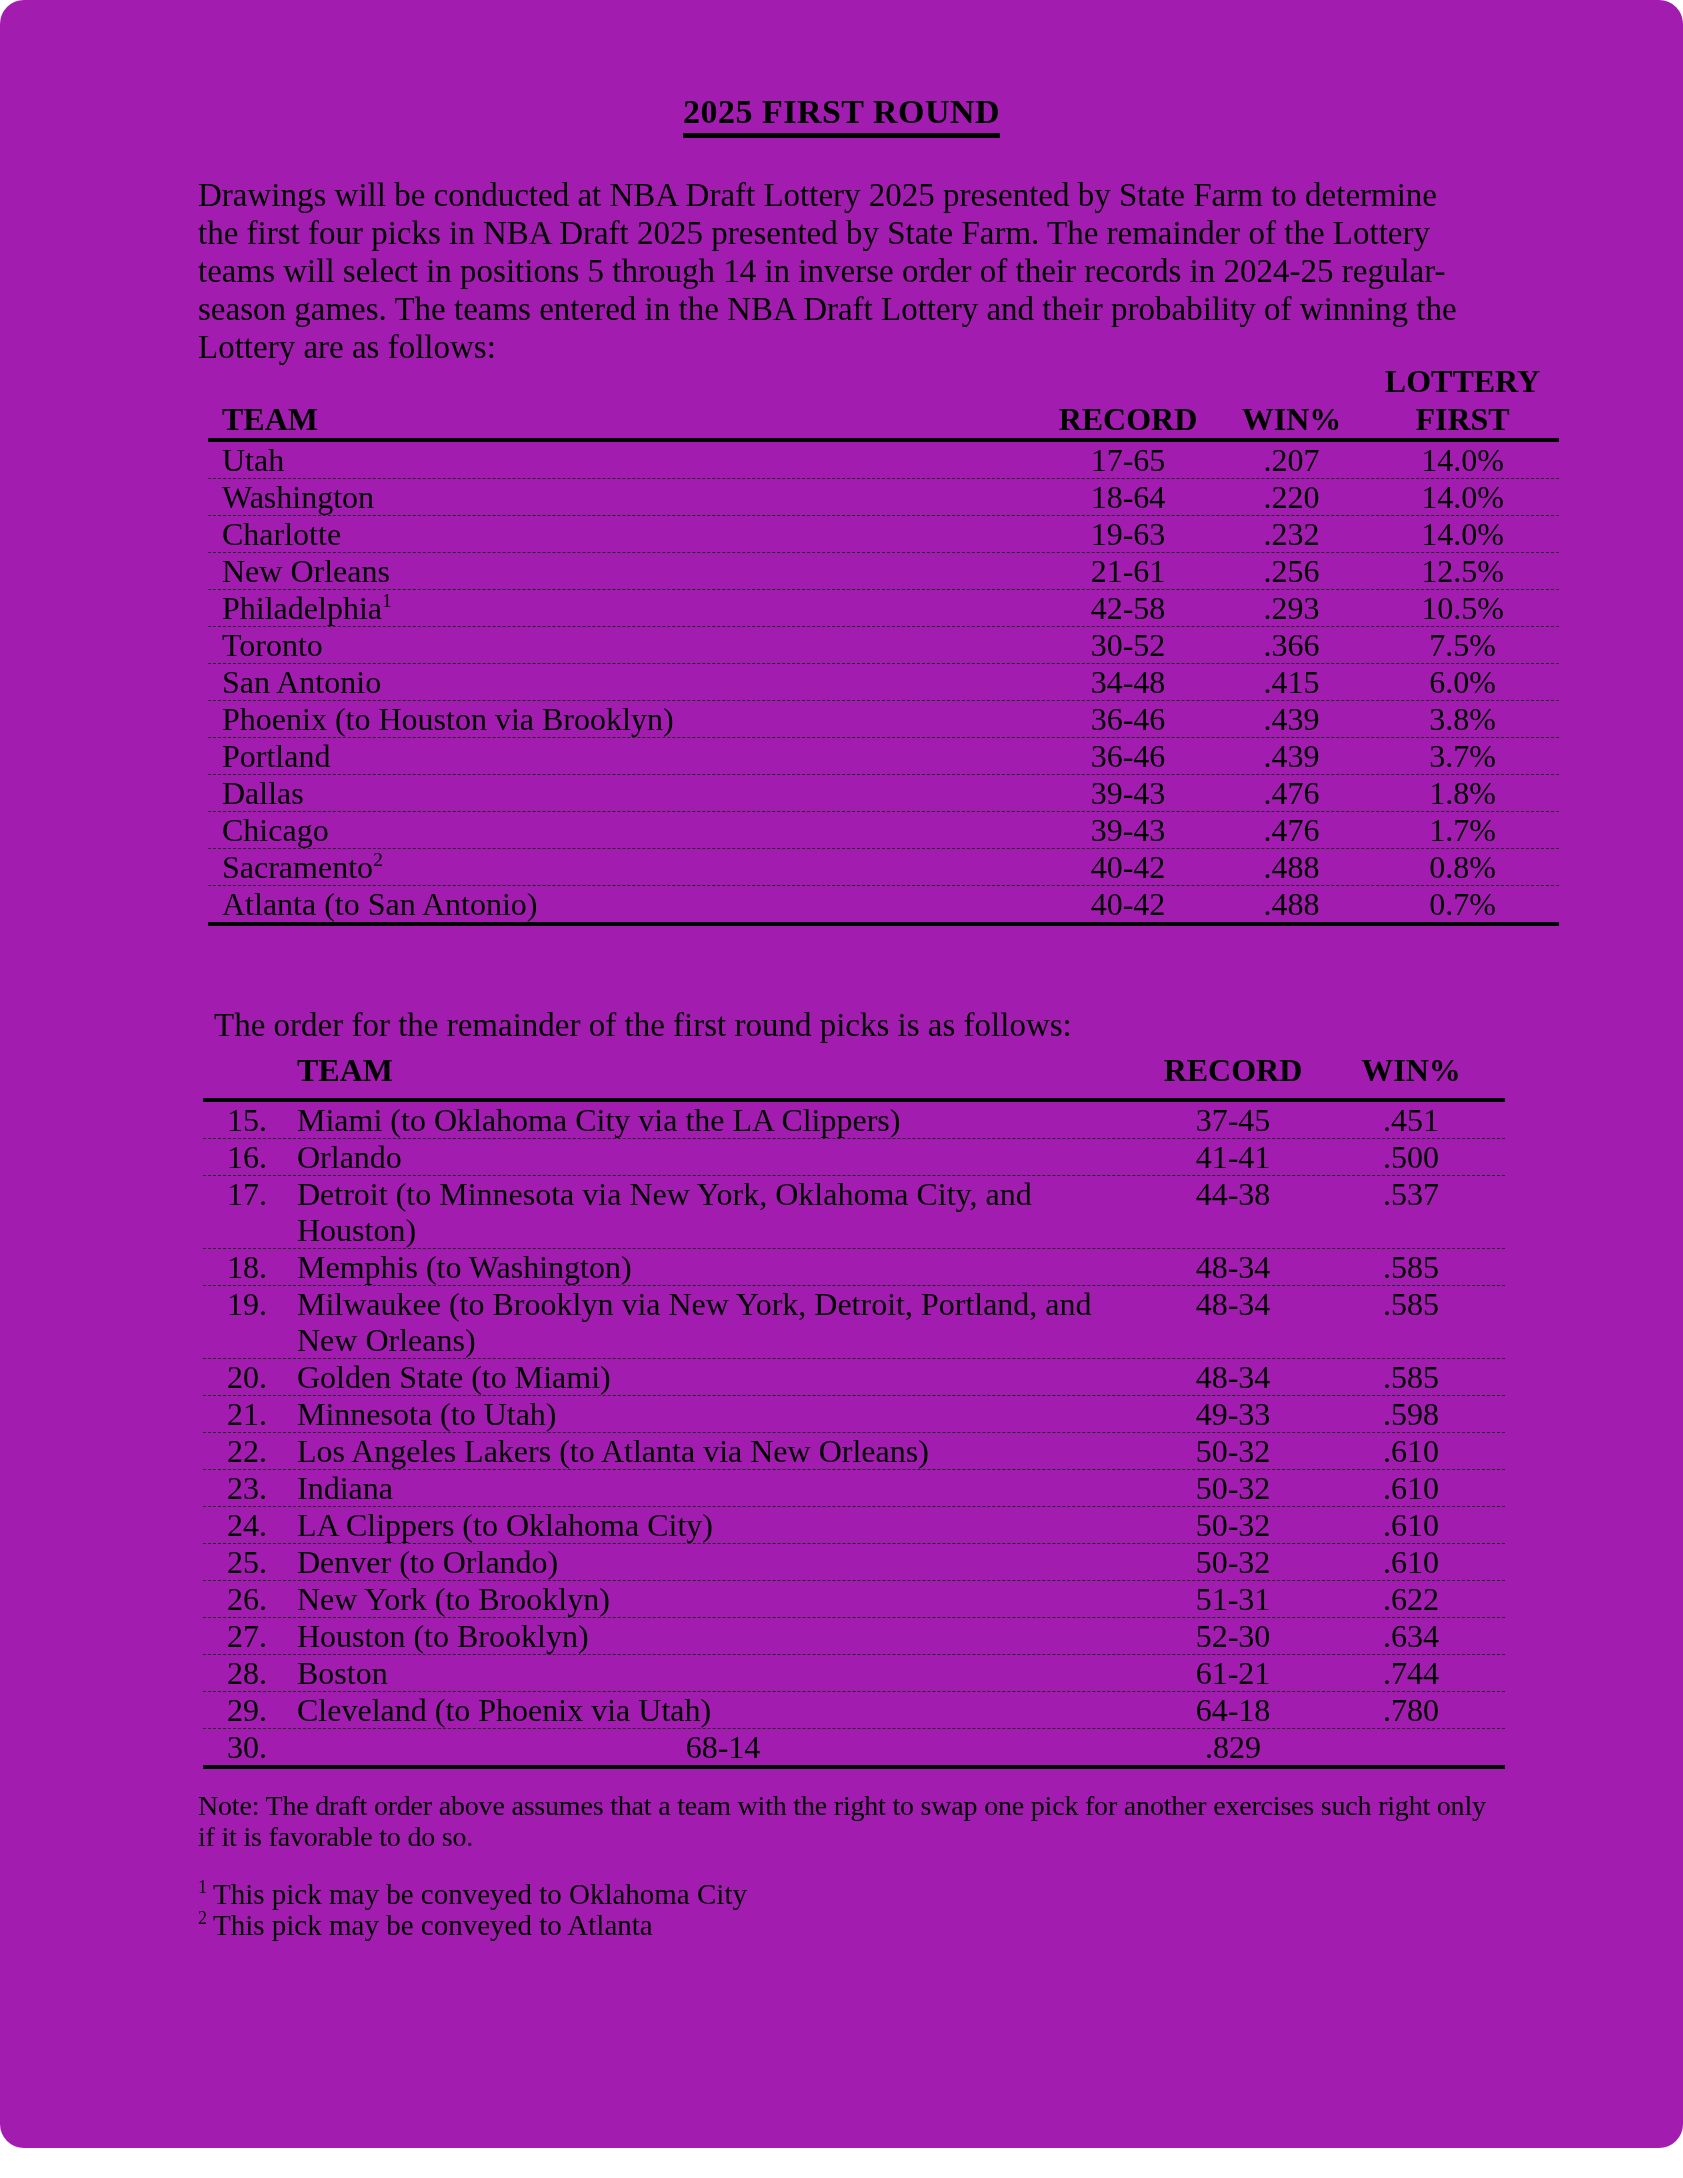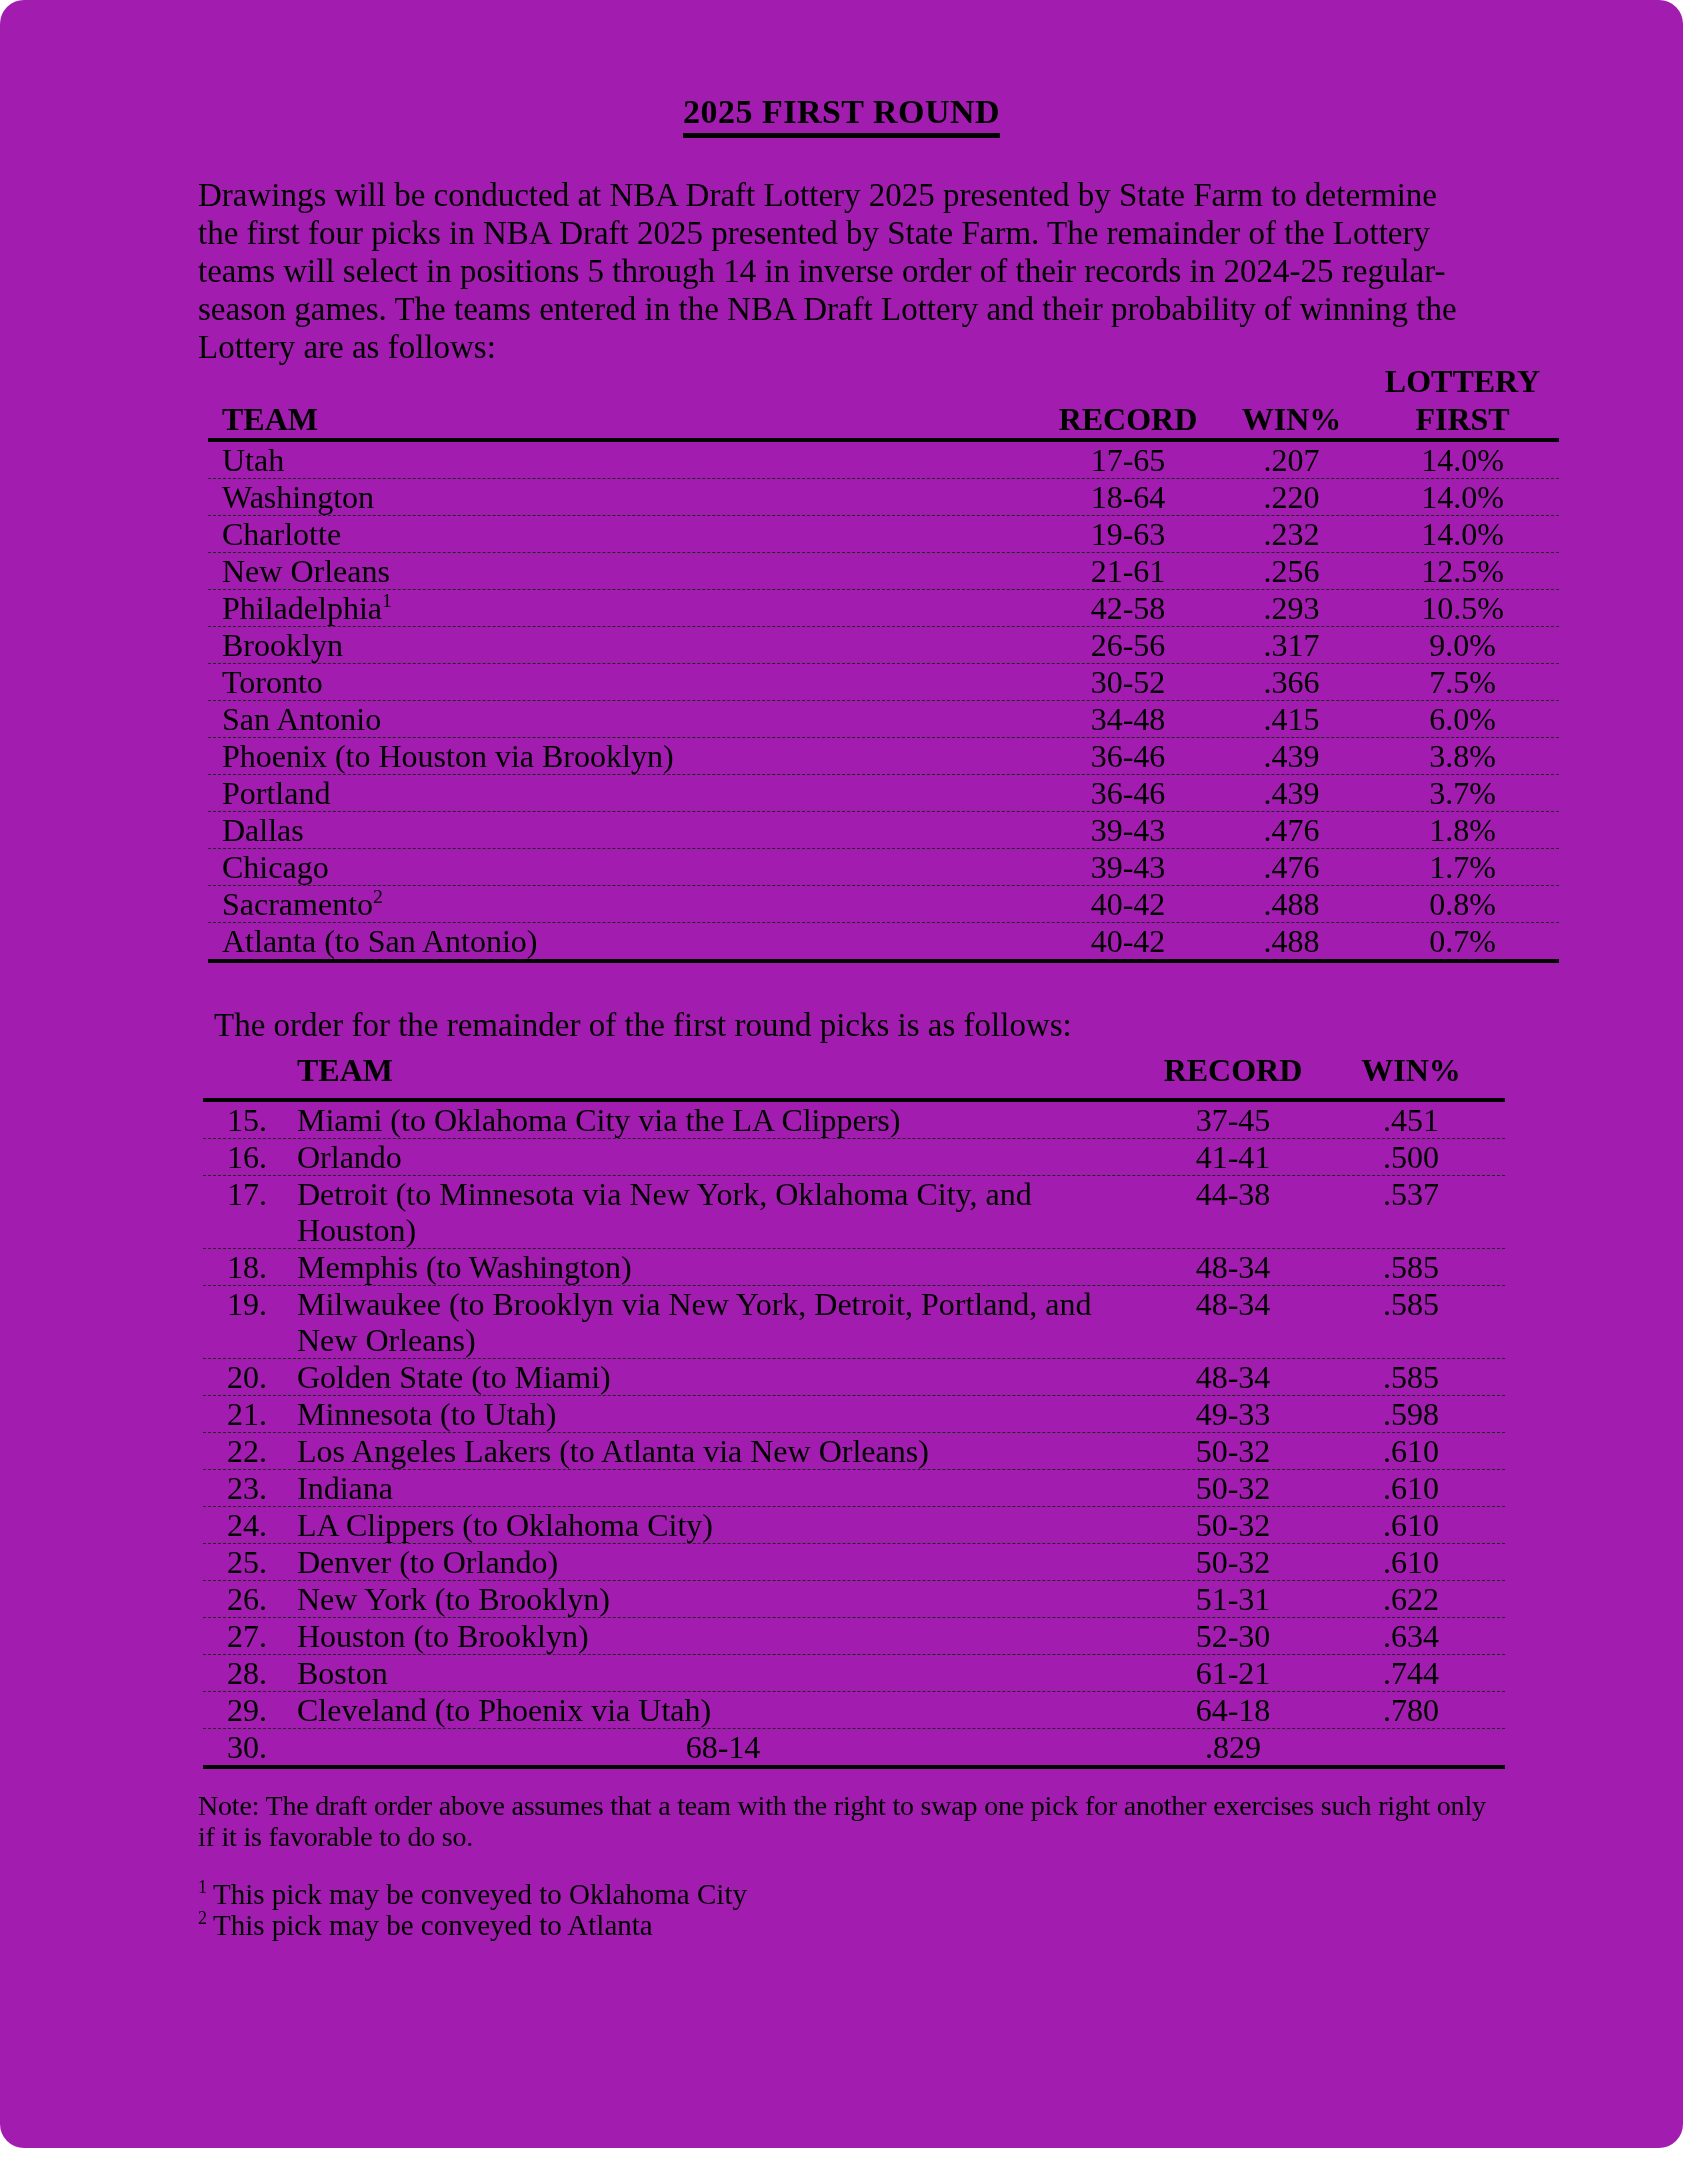--- a/index.html
+++ b/index.html
@@ -138,26 +138,20 @@
           <div class="num-c">.256</div>
           <div class="num-c">12.5%</div>
         </div>
         <div class="t1-row">
           <div class="team-c">Philadelphia<sup>1</sup></div>
           <div class="num-c">42-58</div>
           <div class="num-c">.293</div>
           <div class="num-c">10.5%</div>
         </div>
         <div class="t1-row">
-          <div class="team-c">Brooklyn</div>
-          <div class="num-c">26-56</div>
-          <div class="num-c">.317</div>
-          <div class="num-c">9.0%</div>
-        </div>
-        <div class="t1-row">
           <div class="team-c">Toronto</div>
           <div class="num-c">30-52</div>
           <div class="num-c">.366</div>
           <div class="num-c">7.5%</div>
         </div>
         <div class="t1-row">
           <div class="team-c">San Antonio</div>
           <div class="num-c">34-48</div>
           <div class="num-c">.415</div>
           <div class="num-c">6.0%</div>

